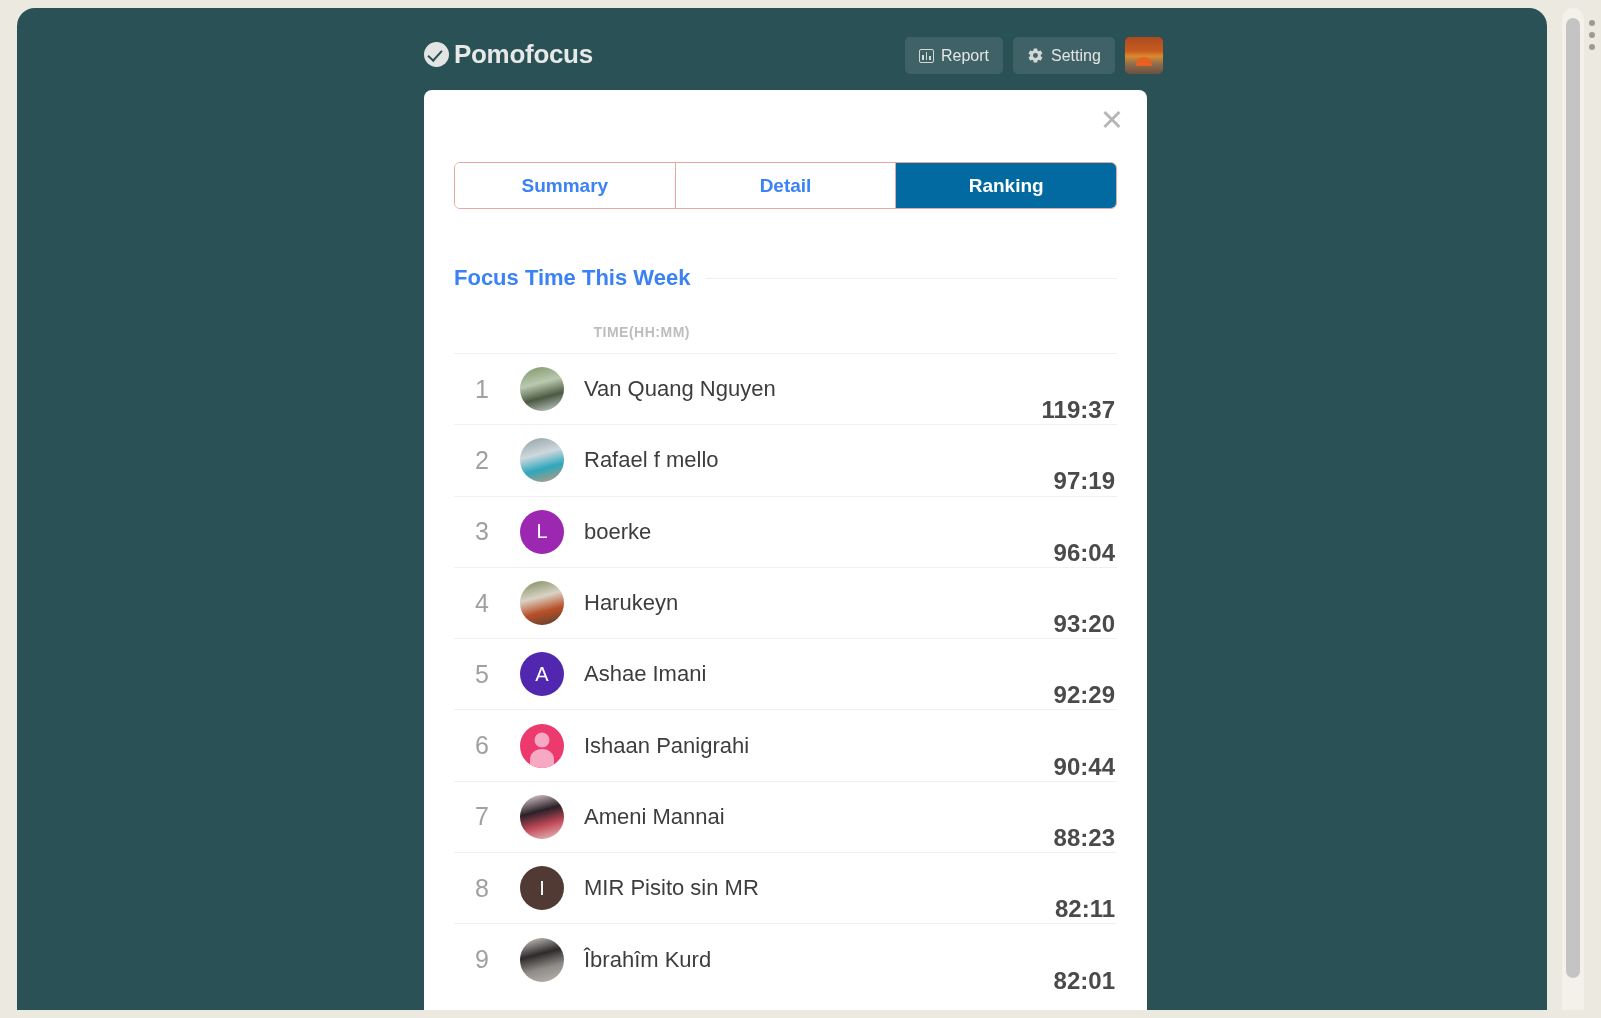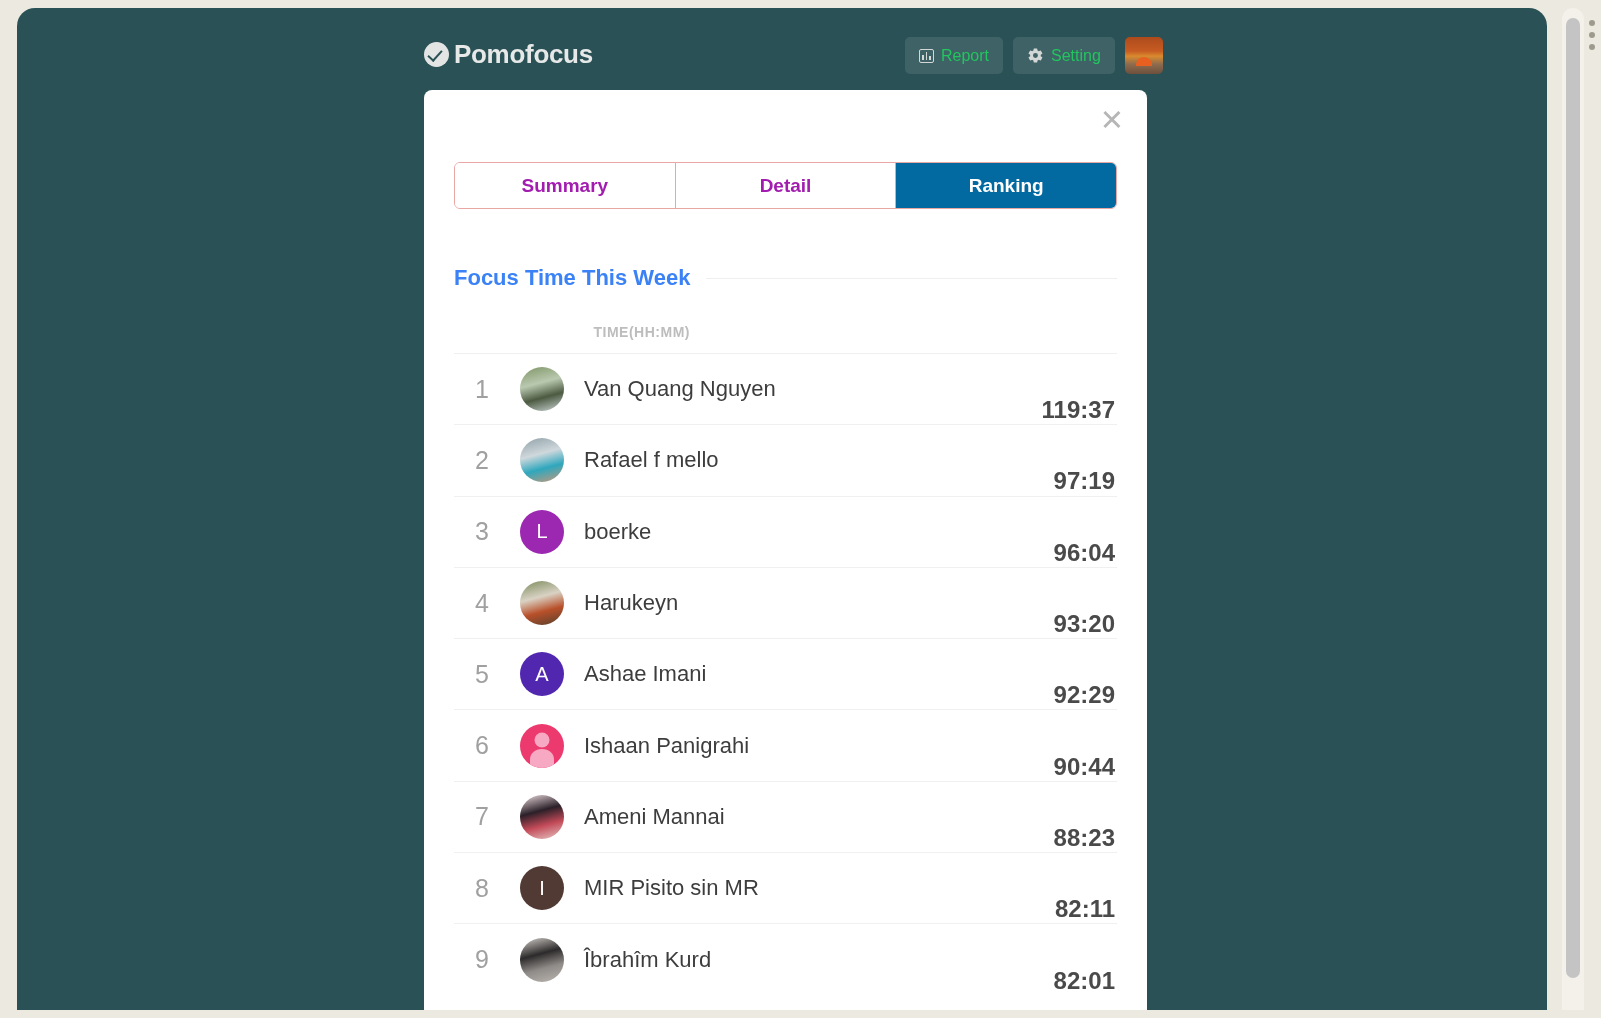--- a/index.html
+++ b/index.html
@@ -122,21 +122,21 @@
 
   .hbtn {
     display: flex;
     align-items: center;
     gap: 7px;
     height: 37px;
     padding: 0 14px;
     border: none;
     border-radius: 5px;
     background: rgba(255,255,255,0.10);
-    color: #22c55e;
+    color: #e5e5e5;
     font-family: "Liberation Sans", sans-serif;
     font-size: 16px;
     cursor: pointer;
   }
 
   .icon-bars {
     width: 15px; height: 14px;
     display: flex; align-items: flex-end; gap: 2px;
     border: 1.5px solid #d3d7d6;
     padding: 2px;
@@ -210,21 +210,21 @@
     overflow: hidden;
     border: 1.5px solid #e9a7a4;
   }
   .tab {
     flex: 1;
     display: flex;
     align-items: center;
     justify-content: center;
     font-size: 19px;
     font-weight: bold;
-    color: #a21caf;
+    color: #3b82f6;
     background: #ffffff;
     border: none;
     border-right: 1.5px solid #e9a7a4;
     cursor: pointer;
     font-family: "Liberation Sans", sans-serif;
   }
   .tab:last-child { border-right: none; }
   .tab.active {
     background: #0369a1;
     color: #ffffff;

